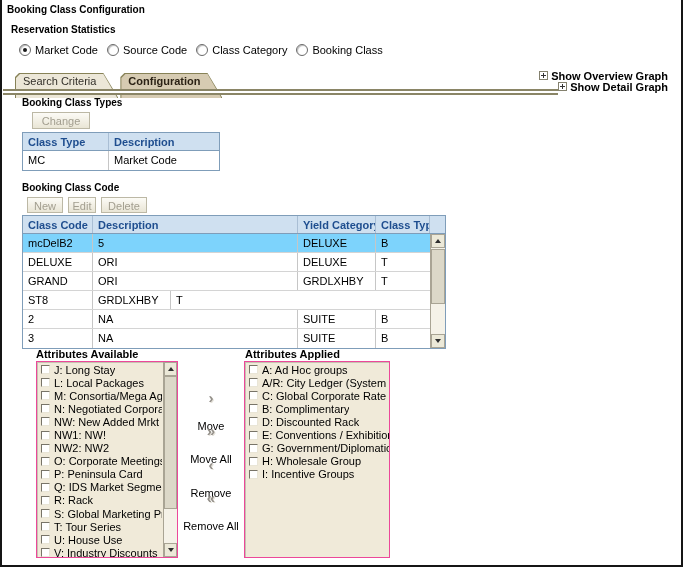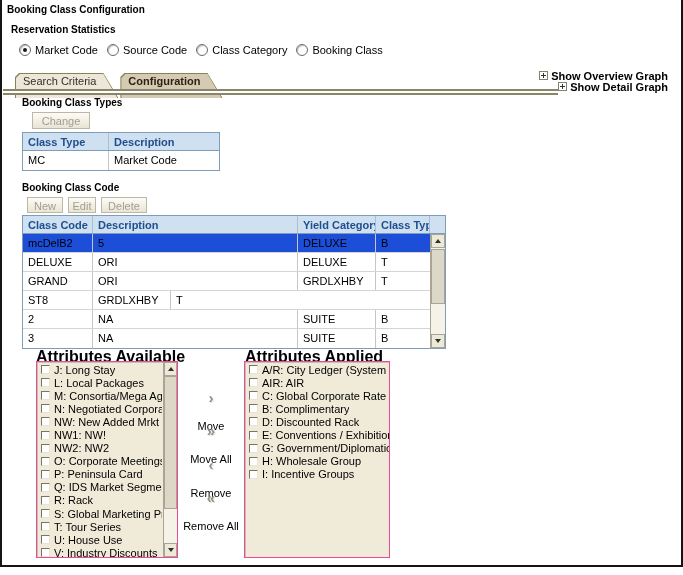--- a/index.html
+++ b/index.html
@@ -45,41 +45,41 @@
   .btn{box-sizing:border-box;background:linear-gradient(#fcfbf6,#e9e5d5);border:1px solid #bcb8a5;
        border-radius:0;color:#a29e8f;text-align:center;padding-top:2px;font-size:11px;white-space:nowrap;}
 
   
   .tbl{position:absolute;box-sizing:border-box;border:1px solid #7f9db9;background:#fff;}
   .hrow{display:flex;background:#cfe0f0;border-bottom:1px solid #7f9db9;height:18px;box-sizing:border-box;}
   .hcell{font-weight:bold;color:#1f4e8f;padding:3px 0 0 5px;box-sizing:border-box;
          border-right:1px solid #a9bed4;white-space:nowrap;overflow:hidden;flex:none;}
   .hcell.last{border-right:none;}
   .trow{display:flex;height:19px;box-sizing:border-box;border-bottom:1px solid #d4d4d4;background:#fff;}
-  .trow.selected{background:#1d4ed8;}
+  .trow.selected{background:#7dd3fc;}
   .tcell{padding:3px 0 0 5px;box-sizing:border-box;border-right:1px solid #c6c6c6;
          white-space:nowrap;overflow:hidden;flex:none;}
   .tcell.last{border-right:none;}
   
   .t1c0{width:86px;} .t1c1{width:110px;}
   .t2c0{width:70px;} .t2c1{width:205px;} .t2c2{width:78px;} .t2c3{width:54px;} .t2sb{width:15px;}
 
   
   .sbar{position:absolute;box-sizing:border-box;background:#f5f2e8;border-left:1px solid #a9a494;}
   .sbtn{position:absolute;left:0;width:100%;height:14px;box-sizing:border-box;background:#ece9d8;
         border:1px solid #a9a494;display:flex;align-items:center;justify-content:center;}
   .sthumb{position:absolute;left:0;width:100%;box-sizing:border-box;background:#dcd8c8;
         border:1px solid #a9a494;}
   .arr-up{width:0;height:0;border-left:3px solid transparent;border-right:3px solid transparent;
         border-bottom:4px solid #2e2e2e;}
   .arr-down{width:0;height:0;border-left:3px solid transparent;border-right:3px solid transparent;
         border-top:4px solid #2e2e2e;}
 
   
-  .attr-label{font-weight:bold;font-size:16px;white-space:nowrap;text-align:right;}
+  .attr-label{font-weight:bold;font-size:11px;white-space:nowrap;text-align:right;}
   .listbox{position:absolute;box-sizing:border-box;background:#f0ead9;border:1px solid #ec4899;
            box-shadow:inset 1px 1px 0 rgba(122,118,102,.35);overflow:hidden;}
   .litem{display:flex;align-items:center;gap:4px;height:13.1px;padding-left:4px;white-space:nowrap;overflow:hidden;}
   .cb{width:9px;height:9px;box-sizing:border-box;background:#fff;border:1px solid;
       border-color:#787468 #e9e5d6 #e9e5d6 #787468;flex:none;}
   .litem span{overflow:hidden;}
 
   
   .mover{position:absolute;left:181px;width:60px;text-align:center;cursor:default;}
   .chev{display:block;font-size:15px;line-height:13px;font-weight:bold;color:#94908a;
@@ -305,25 +305,25 @@
   <div class="mover" style="top:491px;">
     <span class="chev">«</span>
     <span class="mlabel">Remove All</span>
   </div>
 
   <div class="abs attr-label" style="left:245px;top:348px;">Attributes Applied</div>
   <div class="listbox" style="left:244px;top:361px;width:146px;height:197px;">
     <div style="position:absolute;left:0;top:1px;right:0;bottom:0;">
       <div class="litem">
           <span class="cb"></span>
+          <span>A: Ad Hoc groups</span>
+        </div>
+      <div class="litem">
+          <span class="cb"></span>
           <span>A/R: City Ledger (System Used)</span>
-        </div>
-      <div class="litem">
-          <span class="cb"></span>
-          <span>AIR: AIR</span>
         </div>
       <div class="litem">
           <span class="cb"></span>
           <span>C: Global Corporate Rate</span>
         </div>
       <div class="litem">
           <span class="cb"></span>
           <span>B: Complimentary</span>
         </div>
       <div class="litem">

